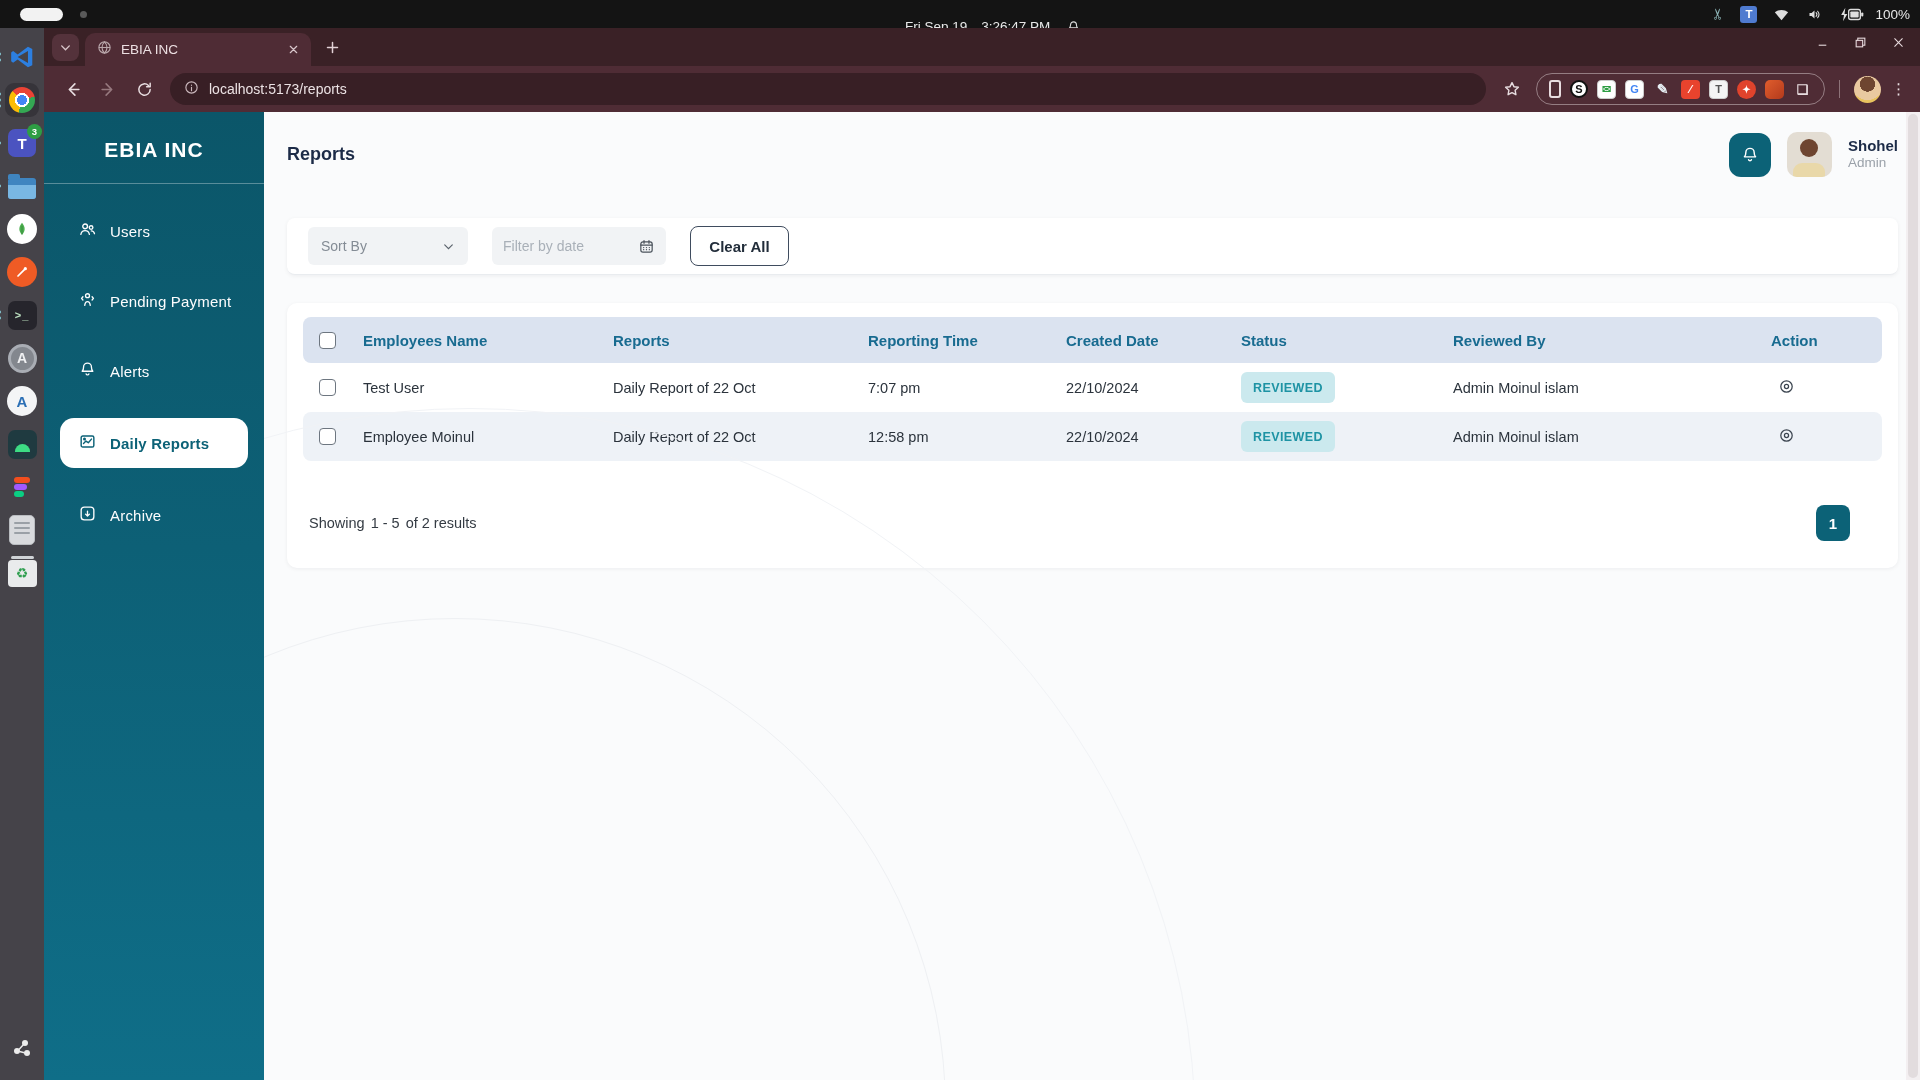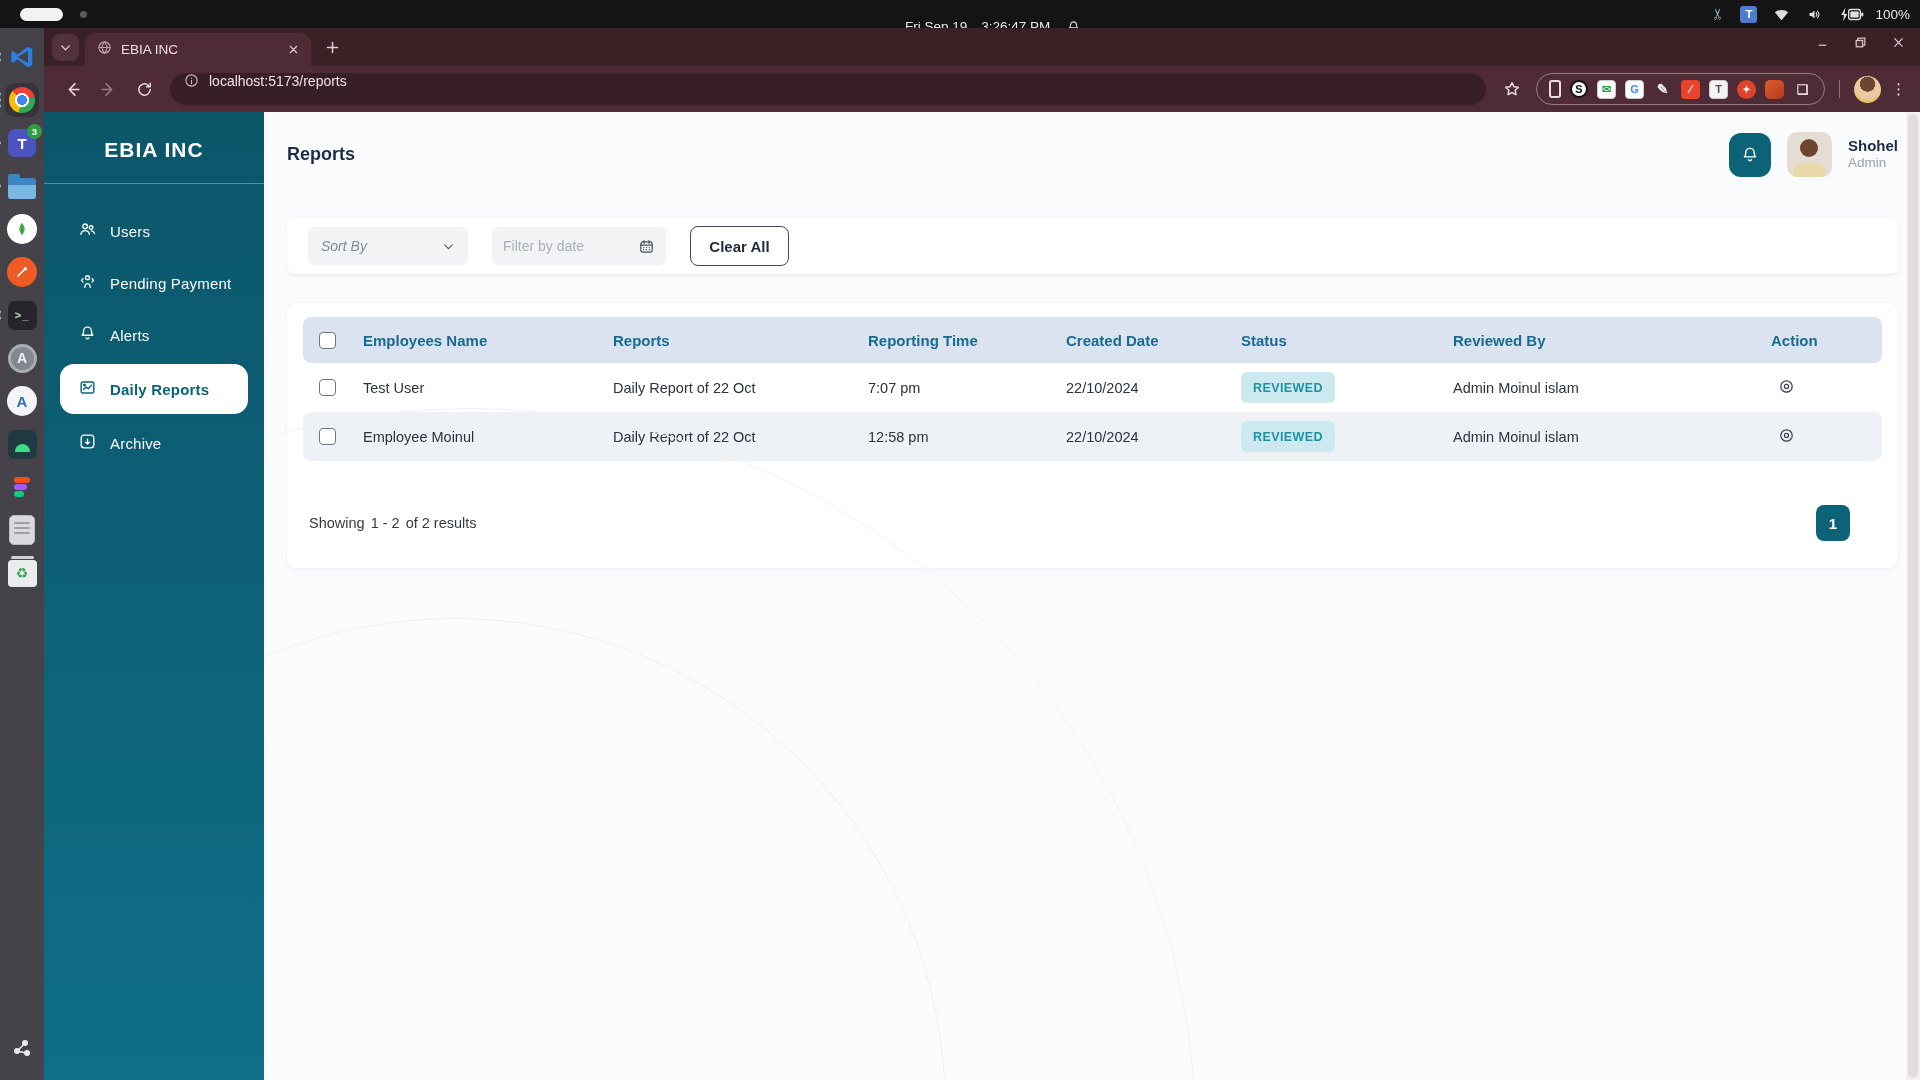--- a/index.html
+++ b/index.html
@@ -89,21 +89,21 @@
   .tab-close { width:20px; height:20px; border-radius:5px; display:flex; align-items:center;
     justify-content:center; color:#d9c6cb; }
   .newtab-btn { width:26px; height:26px; margin:0 0 6px 8px; border-radius:7px; display:flex;
     align-items:center; justify-content:center; color:#e3d2d6; }
   .win-controls { position:absolute; right:14px; top:6px; display:flex; gap:22px; align-items:center; color:#e9dcdf; }
   .win-controls span { display:flex; align-items:center; justify-content:center; width:16px; height:16px; }
 
   .toolbar { height:46px; background:#4f2c35; flex:none; display:flex; align-items:center; padding:0 10px 0 10px; }
   .nav-ico { width:28px; height:28px; display:flex; align-items:center; justify-content:center; margin:0 4px; }
   .urlbar { flex:1; height:32px; background:#381f25; border-radius:16px; margin:0 8px 0 8px;
-    display:flex; padding:0 14px; gap:10px; min-width:0; }
+    display:flex; align-items:center; padding:0 14px; gap:10px; min-width:0; }
   .url-text { color:#ece2e4; font-size:14px; white-space:nowrap; }
   .ext-pill { display:flex; align-items:center; gap:9px; border:1px solid rgba(236,223,226,.45);
     border-radius:16px; height:32px; padding:0 12px; margin:0 6px; }
   .ext { width:19px; height:19px; border-radius:4px; display:flex; align-items:center; justify-content:center;
     font-size:11px; font-weight:bold; }
   .ext.phone { border:2px solid #e8dde0; border-radius:3px; width:12px; height:18px; }
   .ext.sbub { background:#fff; border-radius:50%; color:#111; border:2px solid #111; width:18px; height:18px; font-size:11px;}
   .ext.mailg { background:#fff; color:#2e9e44; border:1px solid #ccc; }
   .ext.gtrans { background:#fff; color:#4285f4; border:1px solid #ccc; }
   .ext.pen { color:#e6edf2; font-size:14px; }
@@ -120,21 +120,21 @@
   
   .viewport { flex:1; display:flex; min-height:0; position:relative; background:#fafbfc; }
   .pg-scrollbar { position:absolute; right:0; top:0; bottom:0; width:14px; background:#f3eff1; }
   .pg-scrollbar .thumb { position:absolute; left:2px; right:2px; top:2px; bottom:2px;
     background:#e2dcde; border-radius:7px; }
 
   .sidebar { width:220px; flex:none; background:linear-gradient(180deg,#0b5669 0%, #0d6076 45%, #0f6e88 100%);
     color:#fff; display:flex; flex-direction:column; }
   .brand { text-align:center; font-size:21px; font-weight:bold; letter-spacing:1px; padding:26px 0 21px; }
   .side-divider { border-top:1px solid rgba(255,255,255,.32); }
-  .nav { padding-top:24px; display:flex; flex-direction:column; gap:6px; }
+  .nav { padding-top:24px; display:flex; flex-direction:column; gap:24px; }
   .nav-item { height:46px; display:flex; align-items:center; gap:13px; padding-left:34px;
     font-size:15px; font-weight:500; letter-spacing:.2px; color:#fdfdfe; cursor:pointer; }
   .nav-item svg { flex:none; }
   .nav-item.active { background:#fff; color:#0c6277; margin:0 16px; padding-left:18px;
     border-radius:14px; height:50px; font-weight:bold; }
 
   .main { flex:1; position:relative; padding:0 22px 0 23px; overflow:hidden; }
   .main::before, .main::after { content:""; position:absolute; border-radius:50%;
     border:1.5px solid #eef0f3; pointer-events:none; }
   .main::before { width:980px; height:980px; left:-300px; bottom:-520px; }
@@ -152,21 +152,21 @@
     width:32px; height:18px; border-radius:9px 9px 0 0; background:#e9d8a9; }
   .user-meta { line-height:1.25; }
   .user-name { font-size:15px; font-weight:bold; color:#1c2b47; }
   .user-role { font-size:13.5px; color:#9aa1a9; }
 
   .card { position:relative; background:#fff; border-radius:10px;
     box-shadow:0 1px 4px rgba(16,24,40,.06); }
   .filter-card { margin-top:13px; height:57px; display:flex; align-items:center; gap:24px;
     padding:0 21px; border-bottom:1px solid #e9ecef; border-radius:8px; }
   .select { width:160px; height:38px; background:#f1f3f5; border-radius:6px; display:flex;
-    align-items:center; justify-content:space-between; padding:0 13px; cursor:pointer;font-style:italic; }
+    align-items:center; justify-content:space-between; padding:0 13px; cursor:pointer; }
   .select-label { color:#848c95; font-size:14px; }
   .date-wrap { width:174px; height:38px; background:#f1f3f5; border-radius:6px; display:flex;
     align-items:center; padding:0 11px; }
   .date-wrap input { flex:1; border:none; outline:none; background:transparent; font-size:14px;
     color:#5d656d; font-family:"Liberation Sans",sans-serif; min-width:0; }
   .date-wrap input::placeholder { color:#a9b0b8; }
   .clear-btn { width:99px; height:40px; background:#fff; border:1.5px solid #3f4c5e; border-radius:8px;
     font-size:15px; font-weight:bold; color:#222d3a; display:flex; align-items:center; justify-content:center;
     cursor:pointer; font-family:"Liberation Sans",sans-serif; }
 
@@ -574,21 +574,21 @@
                       <circle cx="12" cy="12" r="7.2"></circle>
                       <circle cx="12" cy="12" r="2.6"></circle>
                     </svg>
                 </span>
               </div>
             </div>
 
             <div class="table-footer">
               <div class="summary">
                 <span>Showing</span>
-                <span>1 - 2</span>
+                <span>1 - 5</span>
                 <span>of 2 results</span>
               </div>
               <span class="page-btn">1</span>
             </div>
           </div>
         </main>
 
         <div class="pg-scrollbar">
             <span class="thumb"></span>
           </div>

